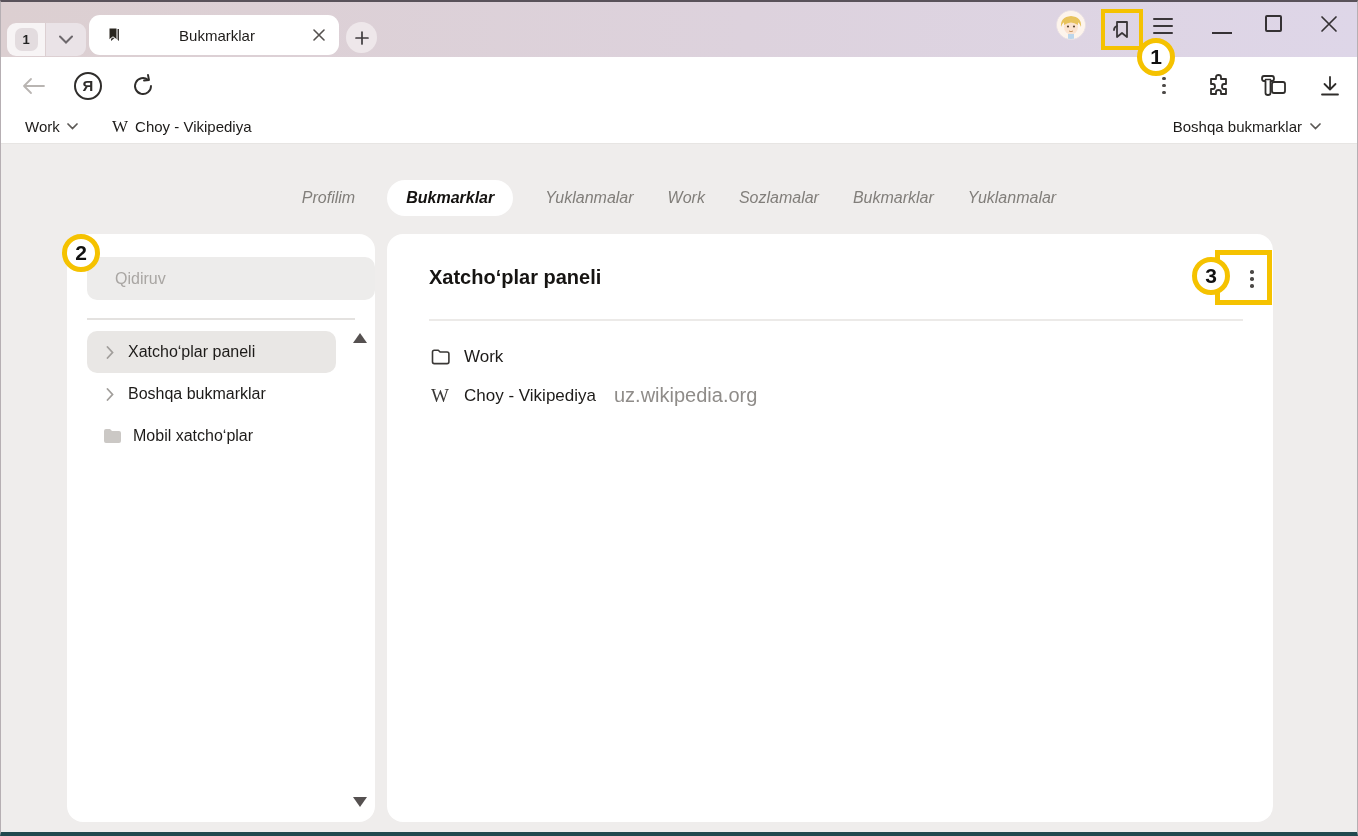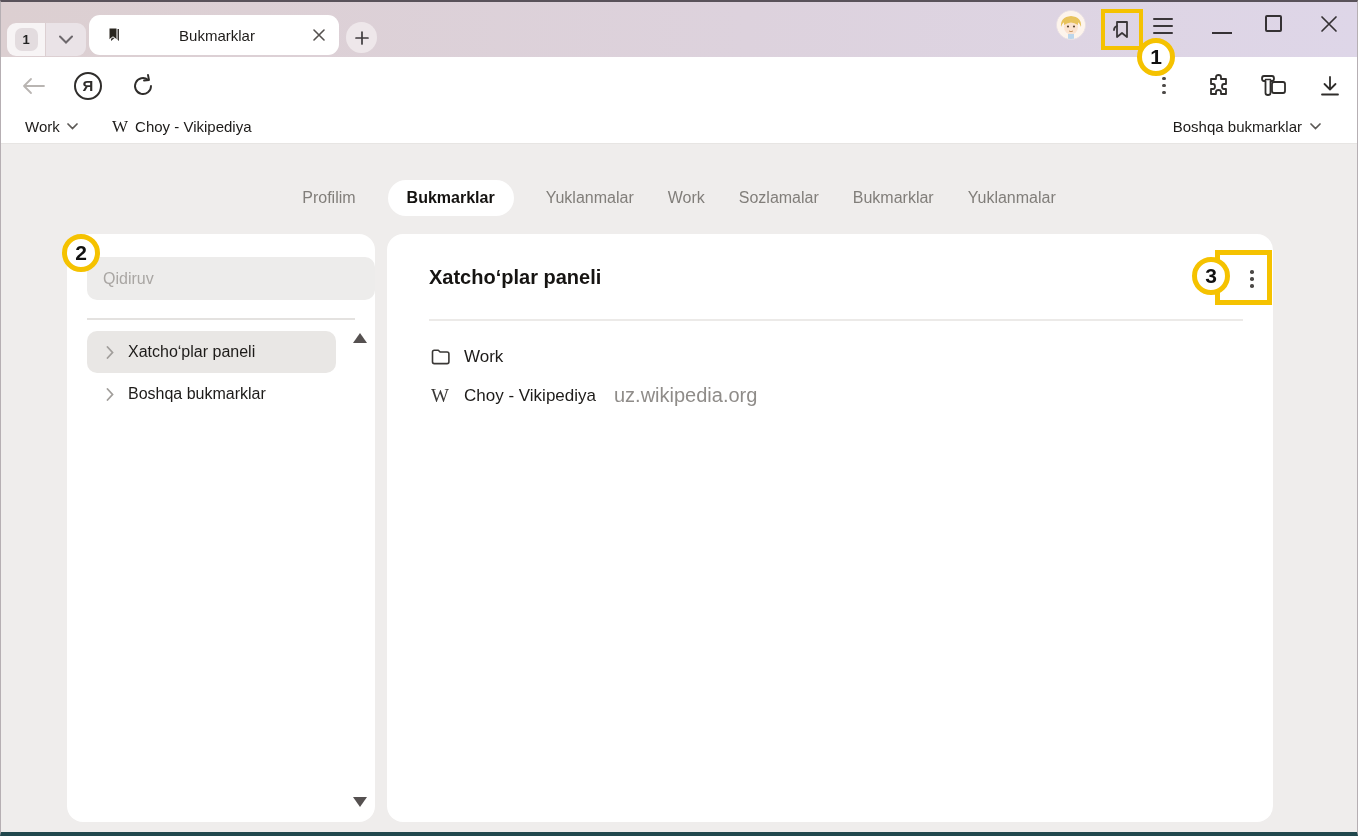--- a/index.html
+++ b/index.html
@@ -107,33 +107,34 @@
   .bm-item { position:absolute; left:111px; top:4px; display:flex; align-items:center; gap:7px; }
   .w-glyph { font-family:"Liberation Serif", serif; font-size:17px; line-height:17px; color:#1d1b19; }
   .bm-other { position:absolute; right:36px; top:4px; display:flex; align-items:center; gap:8px; }
   .chev-sm { color:#5c5956; }
 
   
   .content { position:absolute; left:0; top:142px; width:100%; bottom:0; background:#efedec; }
   .navtabs {
     position:absolute; left:0; top:36px; width:100%; display:flex; justify-content:center; gap:30px;
     align-items:center;
+    font-style:italic;
   }
   .navtab { font-size:16px; color:#817e7a; padding:9px 2px; }
   .navtab.active {
     background:#ffffff; color:#141210; font-weight:bold; border-radius:19px; padding:9px 19px;
   }
 
   .panel { position:absolute; background:#ffffff; border-radius:16px; }
   .sidebar-panel { left:66px; top:90px; width:308px; height:588px; }
   .main-panel { left:386px; top:90px; width:886px; height:588px; }
 
   .search-input {
     position:absolute; left:20px; top:23px; width:288px; height:43px;
-    background:#edeceb; border:none; border-radius:10px; padding:0 16px;
+    background:#edeceb; border:none; border-radius:10px; padding:0 28px;
     font-size:16px; color:#1d1b19; font-family:"Liberation Sans",sans-serif; outline:none;
   }
   .search-input::placeholder { color:#a9a6a3; }
   .side-divider { position:absolute; left:20px; top:84px; width:268px; height:2px; background:#e4e2e0; }
   .tree { position:absolute; left:20px; top:97px; right:38px; }
   .tree-item { height:42px; display:flex; align-items:center; gap:14px; padding:0 0 0 19px; border-radius:10px; font-size:16px; color:#1d1b19; }
   .tree-item.selected { background:#e9e7e5; width:249px; }
   .tree-chev { color:#a19e9b; display:flex; }
   .tree-folder { color:#cbc8c5; display:flex; }
   .scroll-up   { position:absolute; right:8px; top:99px;  width:0; height:0; border-left:7px solid transparent; border-right:7px solid transparent; border-bottom:10px solid #555150; }
@@ -342,20 +343,28 @@
           <span>Xatchoʻplar paneli</span>
         </div>
         <div class="tree-item">
           <span class="tree-chev">
             <svg width="8" height="13" viewBox="0 0 8 13">
                 <path d="M1.5 1 L6.5 6.5 L1.5 12" fill="none" stroke="currentColor" stroke-width="1.8" stroke-linecap="round"></path>
               </svg>
           </span>
           <span>Boshqa bukmarklar</span>
         </div>
+        <div class="tree-item" style="padding-left:17px; gap:12px;">
+          <span class="tree-folder">
+            <svg width="17" height="14" viewBox="0 0 17 14">
+                <path d="M0 2 q0 -2 2 -2 h4 l2 2 h7 q2 0 2 2 v8 q0 2 -2 2 H2 q-2 0 -2 -2 z" fill="currentColor"></path>
+              </svg>
+          </span>
+          <span>Mobil xatchoʻplar</span>
+        </div>
       </div>
       <div class="scroll-up"></div>
       <div class="scroll-down"></div>
     </aside>
 
     <section class="panel main-panel">
       <h1 class="main-title">Xatchoʻplar paneli</h1>
       <div class="main-kebab">
         <span class="kebab-dots">
             <i></i>

